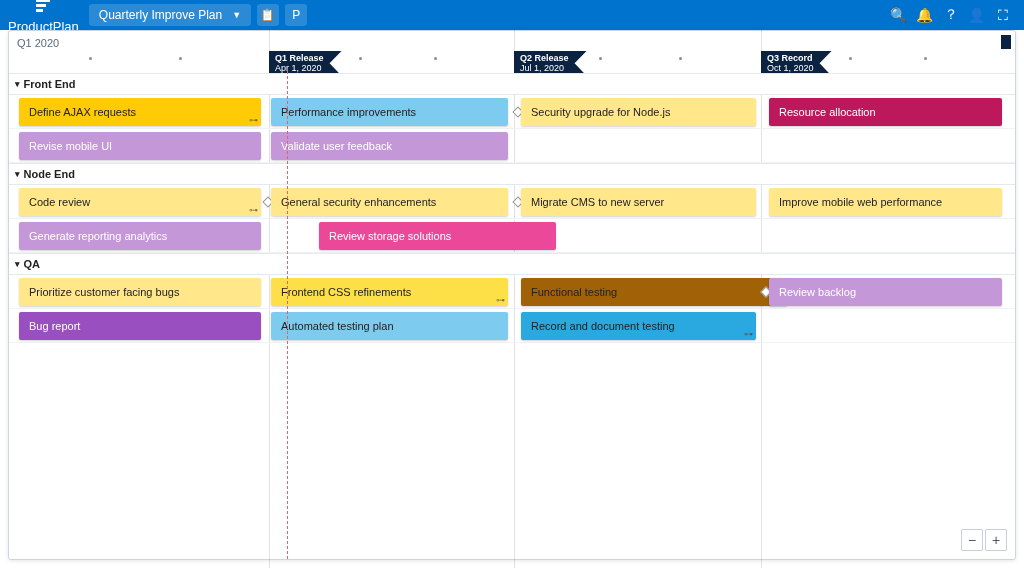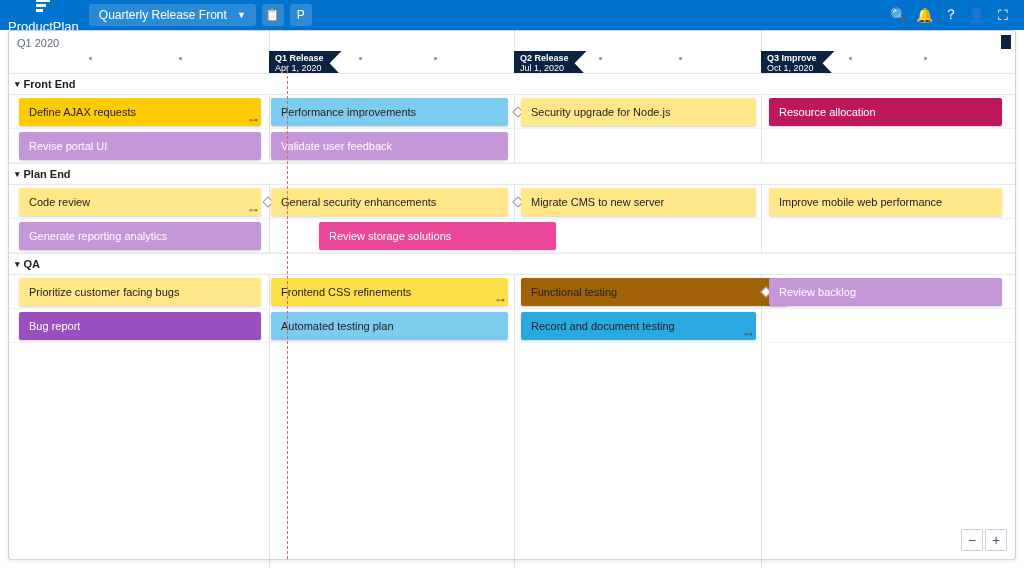--- a/index.html
+++ b/index.html
@@ -51,21 +51,21 @@
     <span class="brand-icon">
         <svg viewBox="0 0 16 16">
           <rect x="1" y="2" width="14" height="3"></rect>
           <rect x="1" y="7" width="10" height="3"></rect>
           <rect x="1" y="12" width="7" height="3"></rect>
         </svg>
       </span>
     <span>ProductPlan</span>
   </div>
   <div class="plan-select">
-    <span>Quarterly Release Front</span>
+    <span>Quarterly Improve Plan</span>
     <span class="caret">▼</span>
   </div>
   <div class="topbar-btn">📋</div>
   <div class="topbar-btn">P</div>
   <div class="topbar-spacer"></div>
   <div class="topbar-icon">🔍</div>
   <div class="topbar-icon">🔔</div>
   <div class="topbar-icon">？</div>
   <div class="topbar-icon">👤</div>
   <div class="topbar-icon">⛶</div>
@@ -86,21 +86,21 @@
       <div class="milestone" style="left: 505px;">
         <div class="line"></div>
         <div class="flag">
           <div class="t">Q2 Release</div>
           <div>Jul 1, 2020</div>
         </div>
       </div>
       <div class="milestone" style="left: 752px;">
         <div class="line"></div>
         <div class="flag">
-          <div class="t">Q3 Improve</div>
+          <div class="t">Q3 Record</div>
           <div>Oct 1, 2020</div>
         </div>
       </div>
       <div class="tick-dot" style="left: 80px;"></div>
       <div class="tick-dot" style="left: 170px;"></div>
       <div class="tick-dot" style="left: 350px;"></div>
       <div class="tick-dot" style="left: 425px;"></div>
       <div class="tick-dot" style="left: 590px;"></div>
       <div class="tick-dot" style="left: 670px;"></div>
       <div class="tick-dot" style="left: 840px;"></div>
@@ -128,32 +128,32 @@
             <div class="bar" style="left: 512px; width: 235px; background: rgb(255, 231, 138);">
               <span class="label">Security upgrade for Node.js</span>
             </div>
             <div class="bar white-text" style="left: 760px; width: 233px; background: #be185d;">
               <span class="label">Resource allocation</span>
             </div>
           </div>
           <div class="row">
             <div class="bar white-text" style="left: 10px; width: 242px; background: rgb(196, 151, 216);">
               <div class="fill" style="background:#9a4fc0;width:78%"></div>
-              <span class="label">Revise portal UI</span>
+              <span class="label">Revise mobile UI</span>
             </div>
             <div class="bar white-text" style="left: 262px; width: 237px; background: rgb(196, 151, 216);">
               <span class="label">Validate user feedback</span>
             </div>
           </div>
         </div>
       </div>
       <div class="lane-group">
         <div class="lane-header">
           <span class="chev">▾</span>
-          <span>Plan End</span>
+          <span>Node End</span>
         </div>
         <div class="rows">
           <div class="row">
             <div class="bar" style="left: 10px; width: 242px; background: rgb(255, 231, 138);">
               <div class="fill" style="background:#ffcb05;width:92%"></div>
               <span class="label">Code review</span>
               <span class="pin">⊶</span>
             </div>
             <div class="connector-dot" style="left: 255px;"></div>
             <div class="bar" style="left: 262px; width: 237px; background: rgb(255, 231, 138);">

